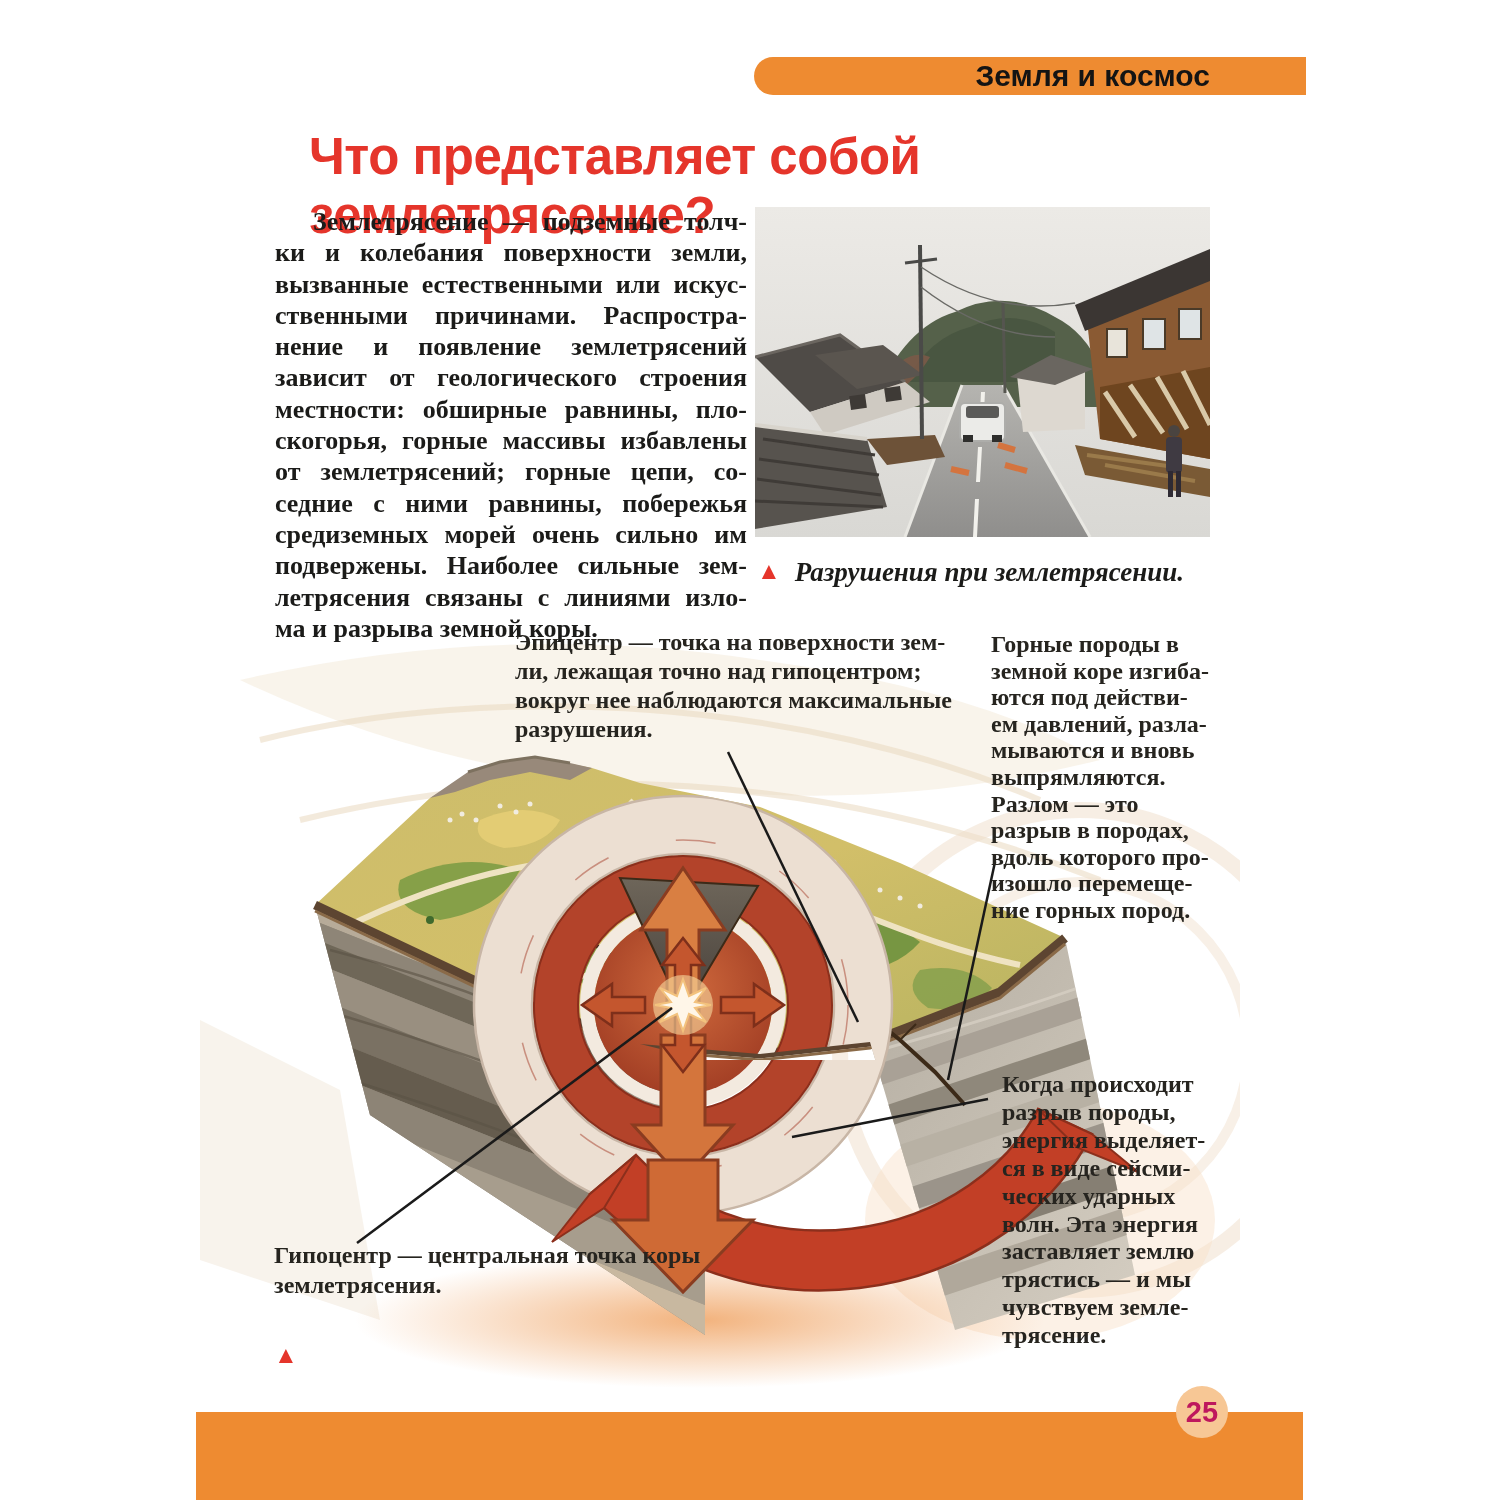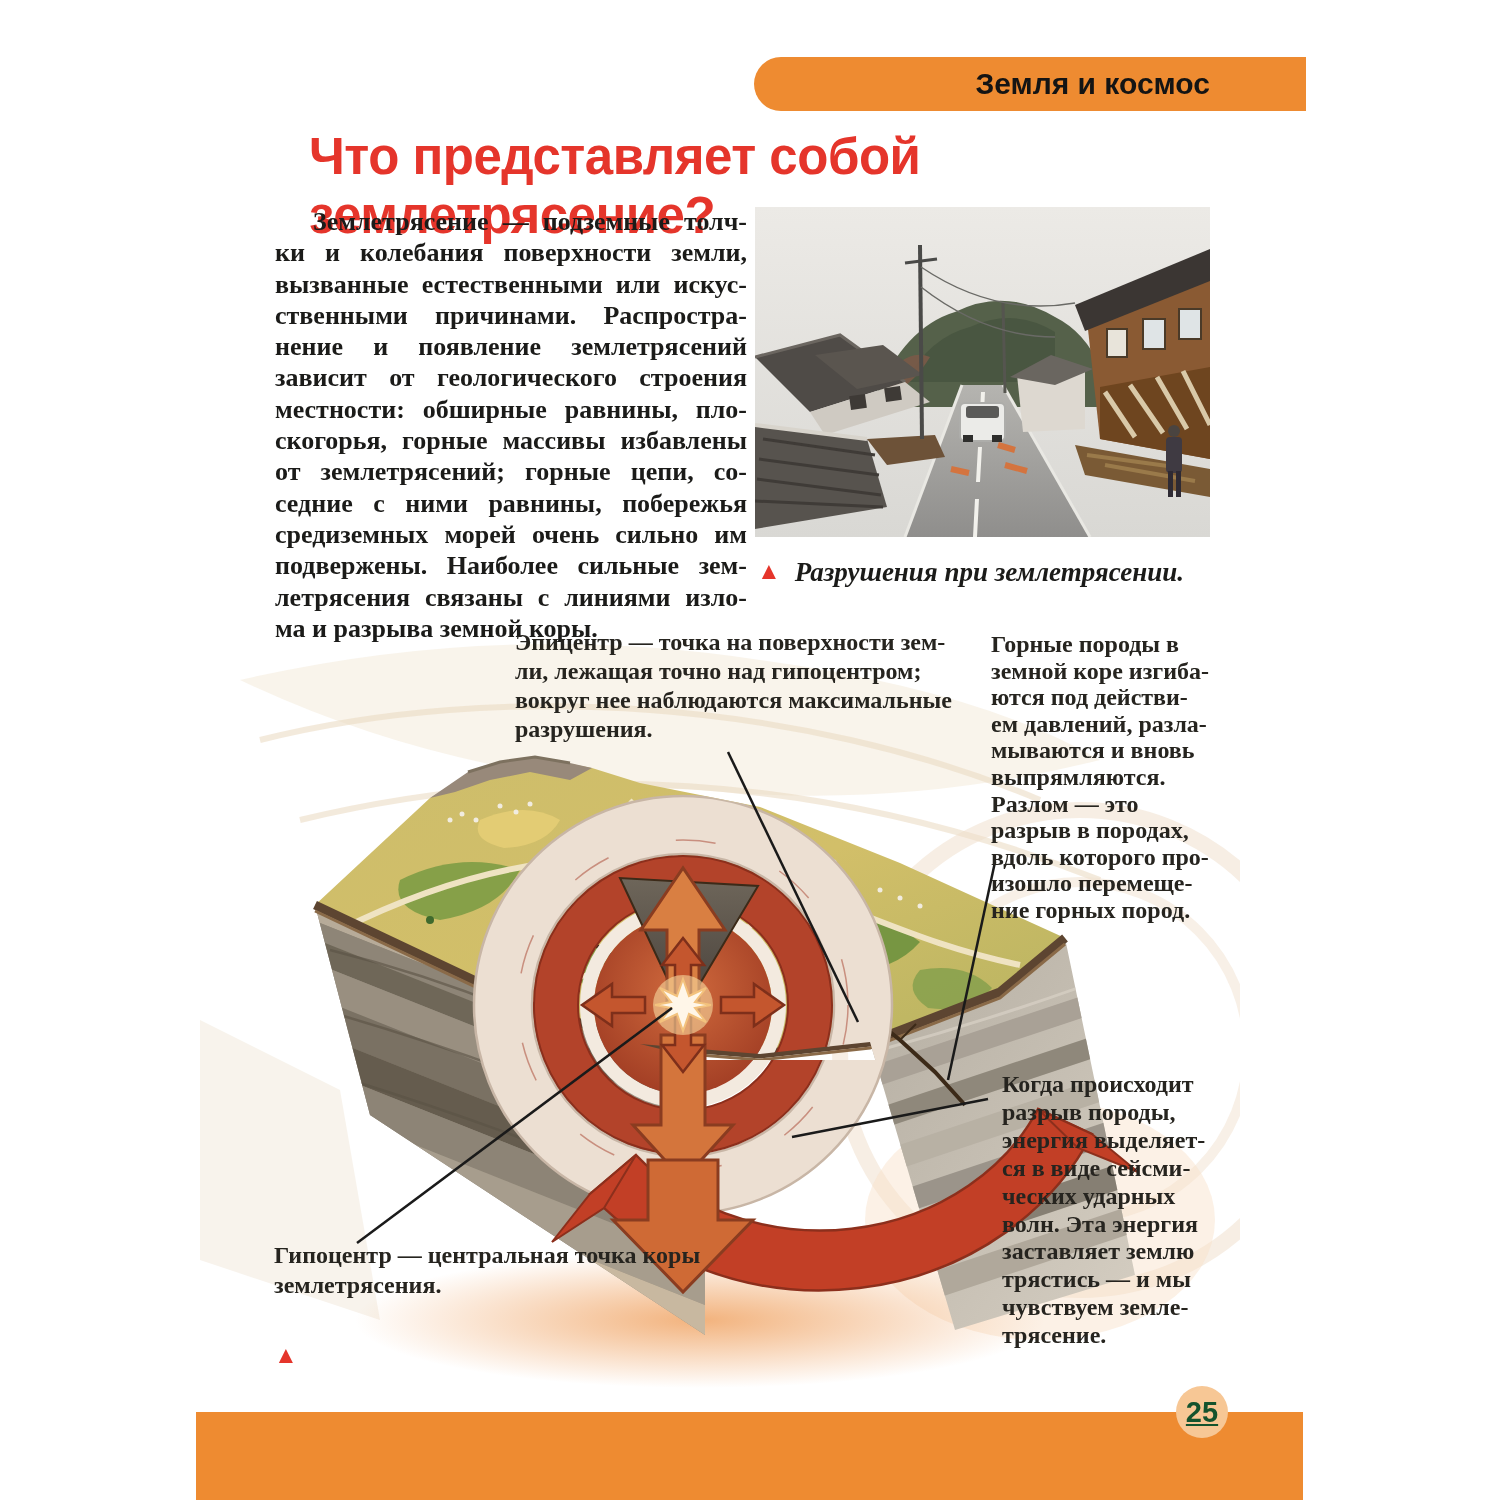--- a/index.html
+++ b/index.html
@@ -1,19 +1,19 @@
 <!DOCTYPE html>
 <html><head>
 <meta charset="utf-8">
 <style>
   html,body{margin:0;padding:0;background:#ffffff;}
   .page{position:relative;width:1500px;height:1500px;background:#ffffff;overflow:hidden;
         font-family:"Liberation Serif",serif;}
   
-  .header-bar{position:absolute;left:754px;top:57px;width:552px;height:54px;background:#ee8b31;
+  .header-bar{position:absolute;left:754px;top:57px;width:552px;height:38px;background:#ee8b31;
               border-radius:28px 0 0 28px;display:flex;align-items:center;justify-content:flex-end;
               padding-right:96px;box-sizing:border-box;}
   .header-bar span{font-family:"Liberation Sans",sans-serif;font-weight:bold;font-size:30px;color:#141414;}
   
   .page-title{position:absolute;left:272px;top:127px;width:950px;
               font-family:"Liberation Sans",sans-serif;font-weight:bold;font-size:51px;
               color:#e5352b;letter-spacing:-0.5px;margin-left:37px;}
   
   .body-text{position:absolute;left:275px;top:206px;width:472px;color:#1b1b19;
              font-size:26px;font-weight:bold;}
@@ -36,21 +36,21 @@
   .ann-rock{left:991px;top:631px;width:235px;}
   .ann-rock div{line-height:26.6px;}
   .ann-energy{left:991px;top:1071px;width:235px;margin-left:11px;}
   .ann-energy div{line-height:27.9px;}
   .ann-hypocenter{left:274px;top:1240px;width:490px;}
   .ann-hypocenter div{line-height:30px;}
   
   .footer-bar{position:absolute;left:196px;top:1412px;width:1107px;height:88px;background:#ee8b31;}
   .page-circle{position:absolute;left:1176px;top:1386px;width:52px;height:52px;border-radius:50%;
                background:#f7c795;display:flex;align-items:center;justify-content:center;
-               font-family:"Liberation Sans",sans-serif;font-weight:bold;font-size:29px;color:#14532d;text-decoration:underline;}
+               font-family:"Liberation Sans",sans-serif;font-weight:bold;font-size:29px;color:#be185d;}
 </style>
 </head>
 <body>
 
 <div class="page">
 
   <div class="header-bar">
     <span>Земля и космос</span>
   </div>
 

